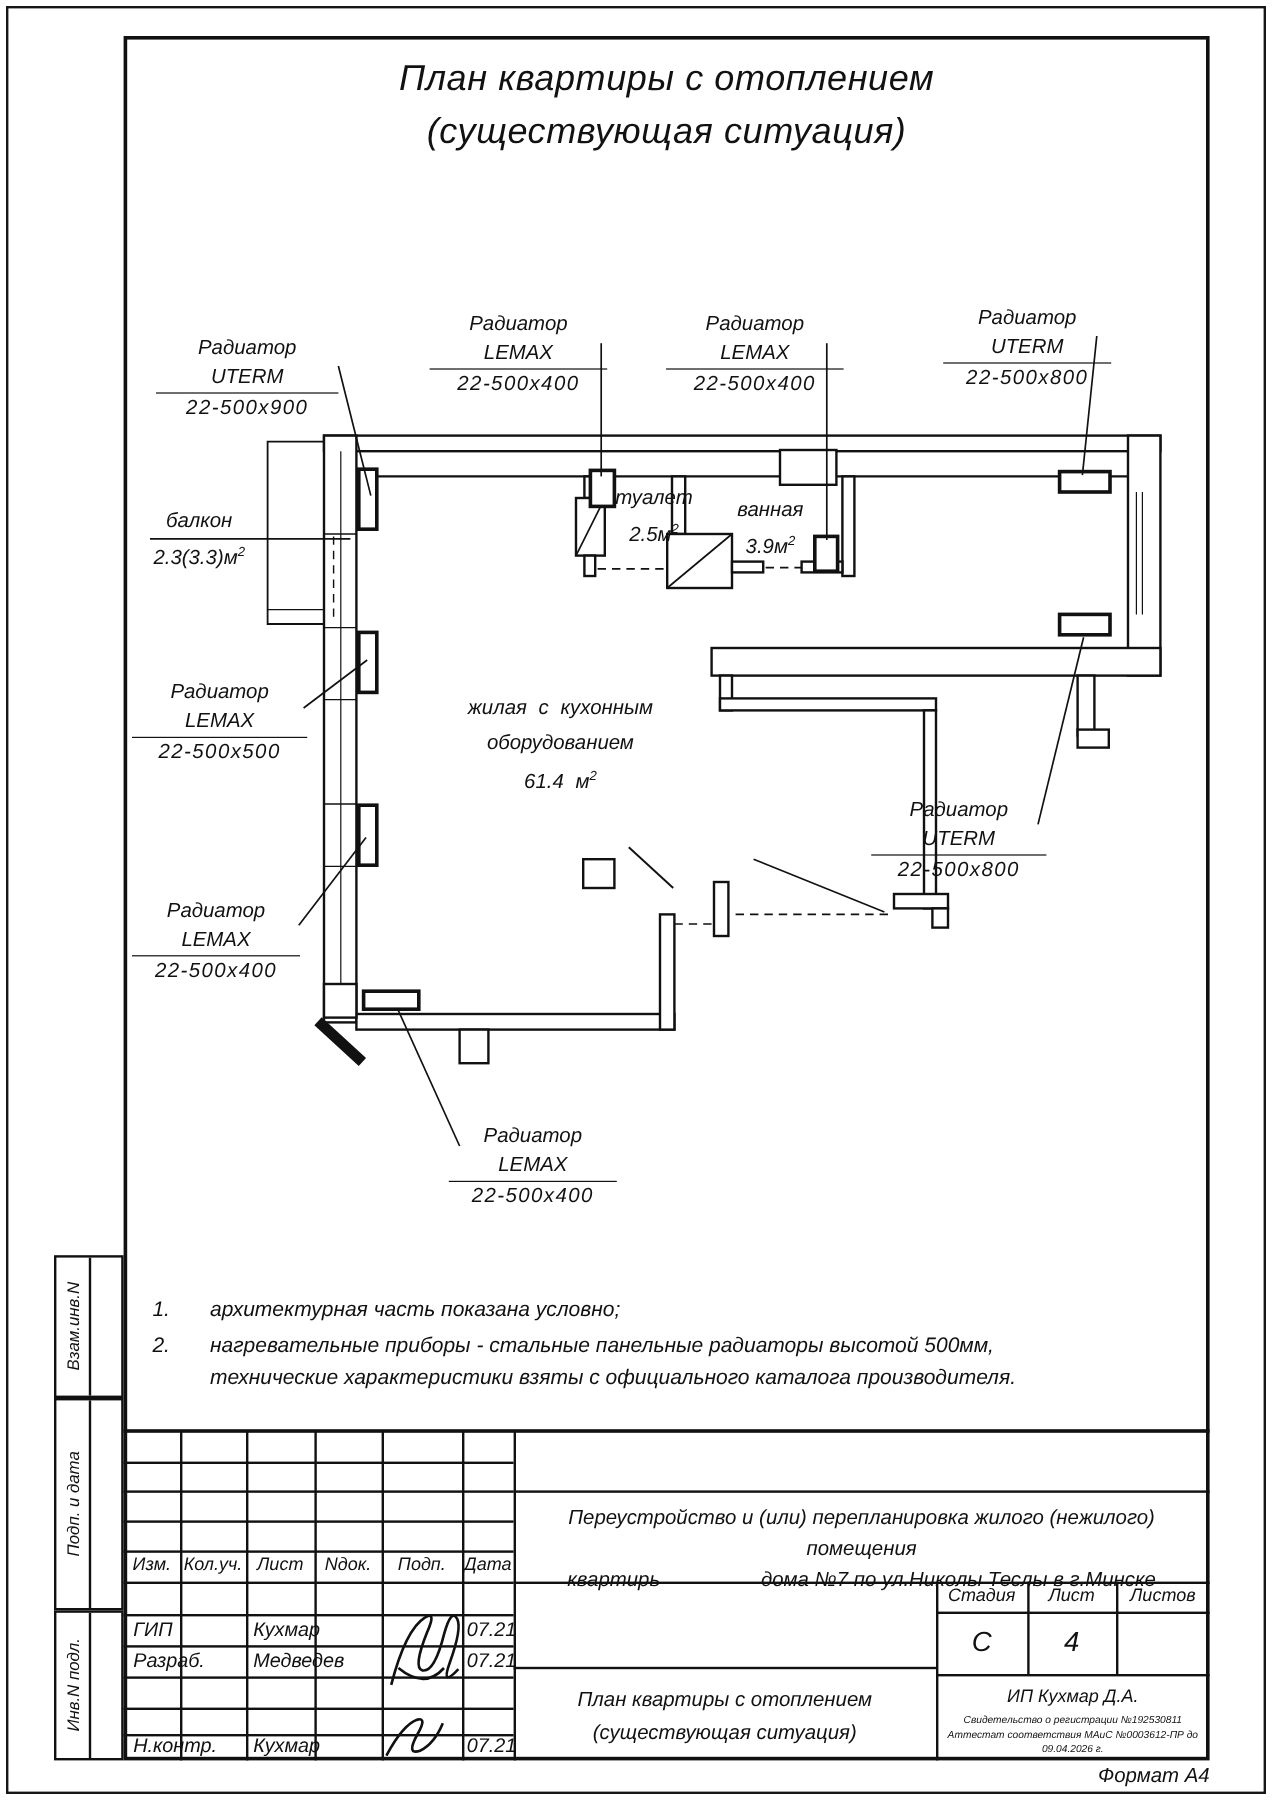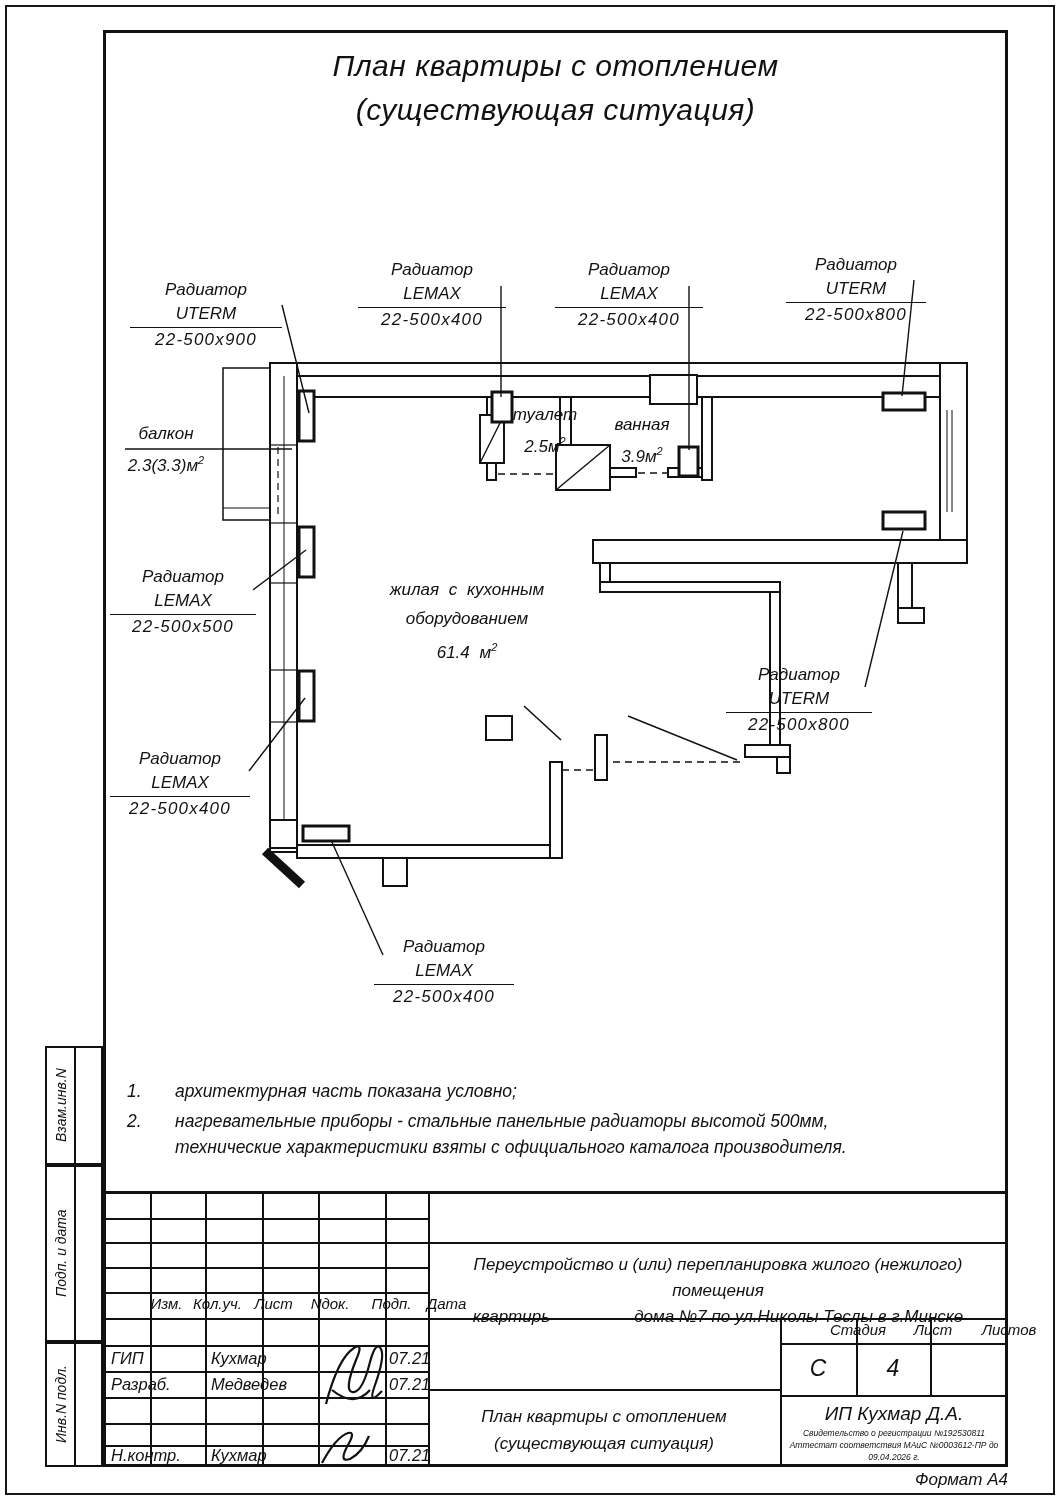--- a/index.html
+++ b/index.html
@@ -21,30 +21,30 @@
   sup{font-size:11px;}
   
   .notes{position:absolute;left:127px;top:1078px;width:830px;font-size:17.5px;line-height:26px;z-index:4;}
   .note{display:flex;margin-bottom:4px;}
   .note .n{width:48px;flex:0 0 48px;}
   .note .t{max-width:760px;}
   
   .tb{position:absolute;left:103px;top:1193px;width:905px;height:274px;z-index:2;}
   .vl{position:absolute;top:0;bottom:0;width:2px;background:#111;}
   .hl{position:absolute;height:2px;background:#111;}
-  .cell{position:absolute;font-size:15px;text-align:center;z-index:3;margin-left:40px;}
+  .cell{position:absolute;font-size:15px;text-align:center;z-index:3;}
   .rowtxt{position:absolute;font-size:16.5px;z-index:3;white-space:nowrap;}
   .proj{position:absolute;left:325px;top:49px;width:580px;height:76px;text-align:center;
      font-size:17px;line-height:26px;padding-top:10px;box-sizing:border-box;z-index:3;}
   .proj .l2{display:flex;justify-content:center;gap:84px;}
   .bigval{position:absolute;font-size:23px;text-align:center;z-index:3;}
   .doc-title{position:absolute;left:325px;top:196px;width:352px;text-align:center;
      font-size:17px;line-height:27px;padding-top:14px;z-index:3;}
   .company{position:absolute;left:677px;top:202px;width:228px;text-align:center;z-index:3;}
-  .company .nm{font-size:19px;line-height:26px;padding-top:6px;}
+  .company .nm{font-size:15px;line-height:26px;padding-top:6px;}
   .company .c1,.company .c2{font-size:8.5px;line-height:12px;}
   
   .strip-box{position:absolute;left:45px;width:58px;border:2.5px solid #111;box-sizing:border-box;}
   .strip-box .div{position:absolute;left:27px;top:0;bottom:0;width:2px;background:#111;}
   .strip-box .vtxt{position:absolute;left:0;top:0;bottom:0;width:27px;display:flex;align-items:center;justify-content:center;
      writing-mode:vertical-rl;transform:rotate(180deg);font-size:14px;white-space:nowrap;}
   .format{position:absolute;left:820px;top:1470px;width:188px;text-align:right;font-size:17px;z-index:4;}
   svg{position:absolute;left:0;top:0;z-index:1;pointer-events:none;}
 </style>
 </head>

